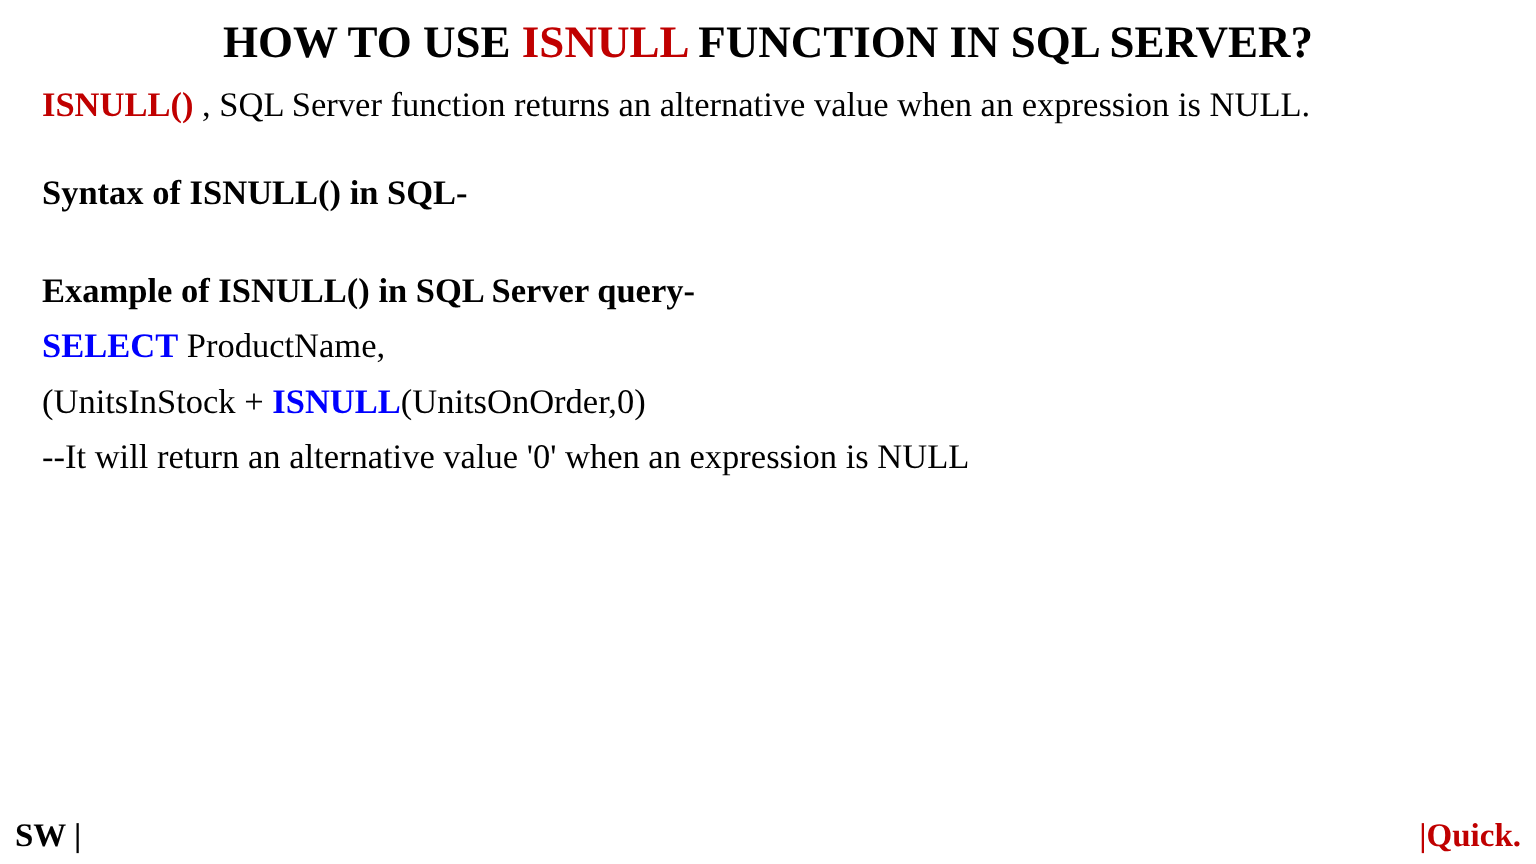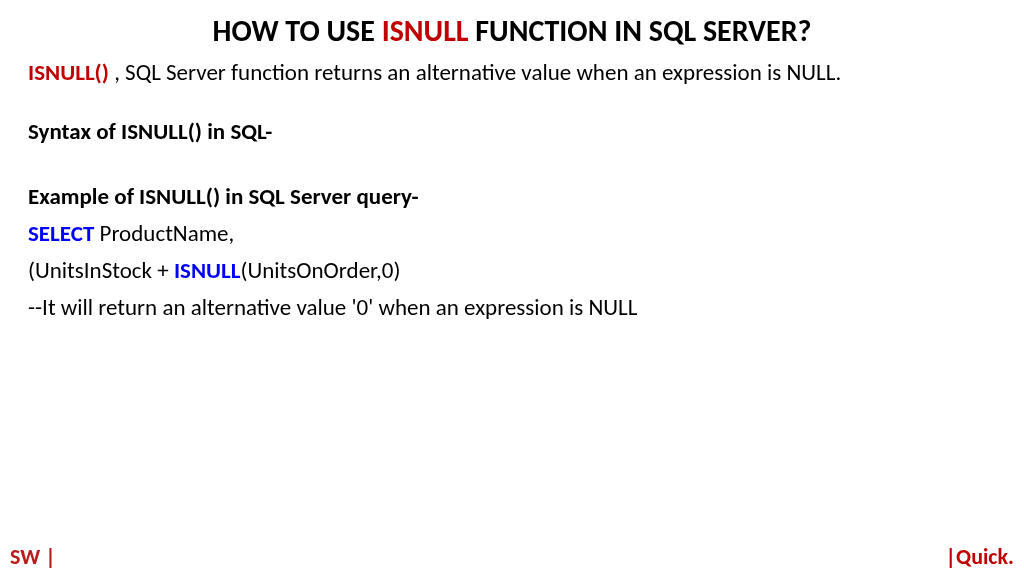--- a/index.html
+++ b/index.html
@@ -1,18 +1,19 @@
 <!DOCTYPE html>
 <html><head>
   <meta charset="utf-8">
   <style>
     * {
       margin: 0;
       padding: 0;
       box-sizing: border-box;
+      font-family: Liberation Serif, serif;
     }
     body {
       width: 1024px;
       height: 576px;
       font-family: Calibri, Arial, sans-serif;
       background: #ffffff;
       padding: 12px 28px 8px 28px;
       position: relative;
     }
     .title {
@@ -59,21 +60,21 @@
       left: 0;
       right: 0;
       display: flex;
       justify-content: space-between;
       align-items: baseline;
       padding: 0 10px;
       font-size: 22px;
       font-weight: bold;
     }
     .footer-left {
-      color: #b91c1c;
+      color: #000000;
     }
     .footer-center .blue-link {
       color: #0000FF;
     }
     .footer-center .red-link {
       color: #C00000;
     }
     .footer-center .sep {
       color: #000;
     }

